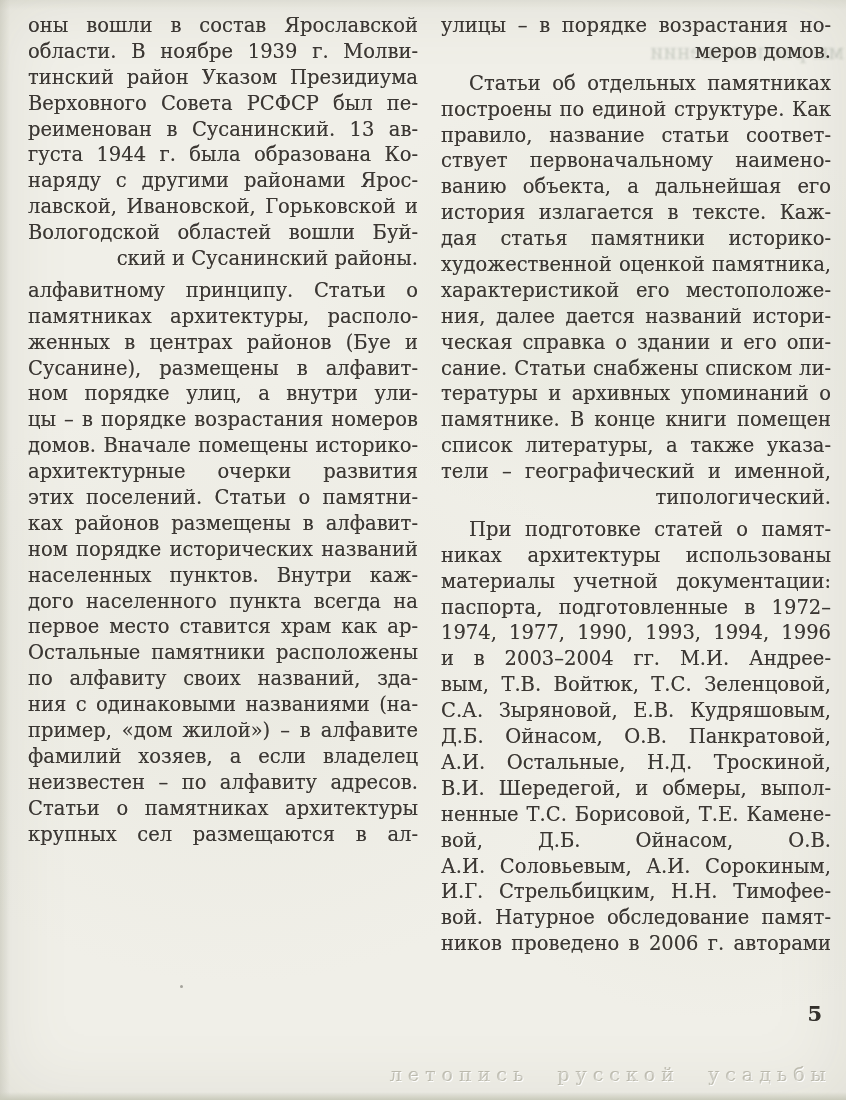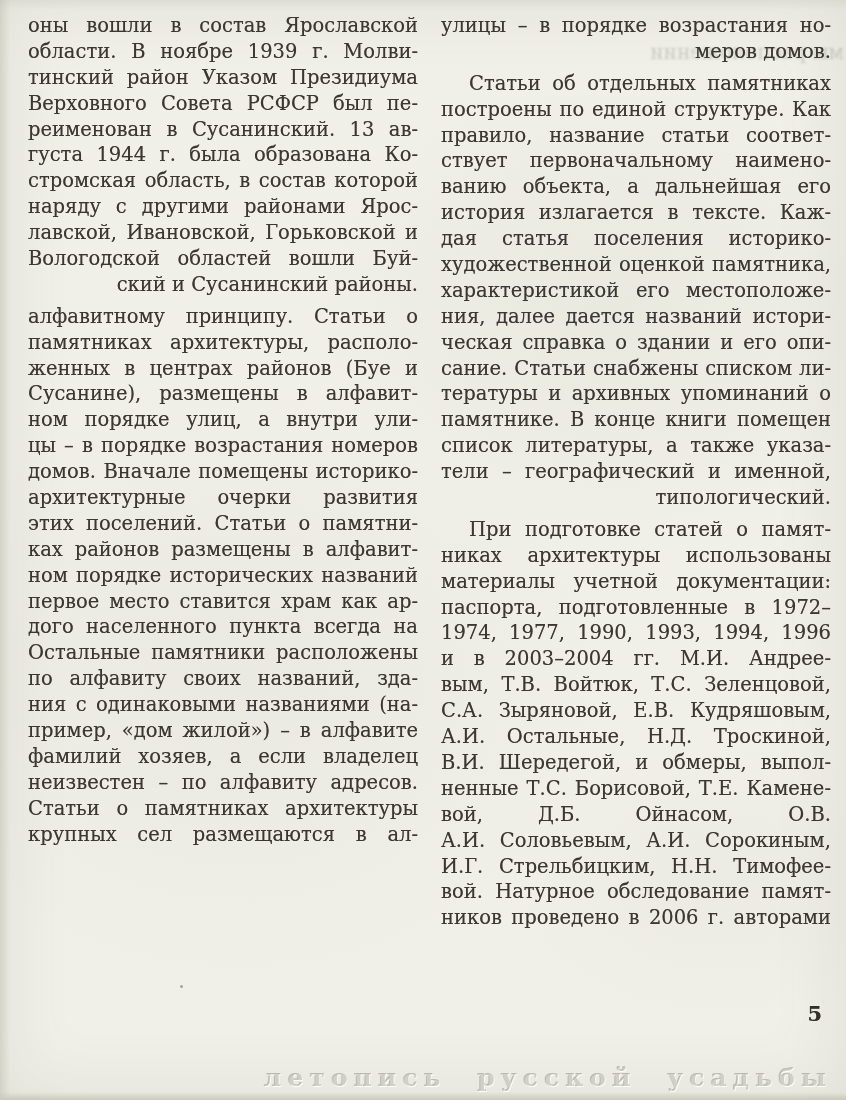--- a/index.html
+++ b/index.html
@@ -45,27 +45,26 @@
   }
   .line.end{text-align:right;text-align-last:auto;}
   .line.indent{text-indent:28px;}
   .page-number{
     position:absolute;top:1001px;right:24px;
     font-size:21px;font-weight:bold;color:#33302c;
     text-shadow:0 0 0.6px rgba(51,48,44,0.5);
   }
   .watermark{
     position:absolute;top:1063px;right:14px;
-    font-size:25px;
+    font-size:19px;
     letter-spacing:6px;
     word-spacing:16px;
     color:rgba(173,171,157,0.55);
     text-shadow:0.7px 0.7px 0 rgba(255,255,255,0.95), -0.5px -0.5px 0 rgba(145,143,130,0.35);
     white-space:nowrap;
-    font-weight:bold;
   }
   .show-through{
     position:absolute;top:40px;right:2px;width:300px;
     transform:scaleX(-1);
     font-size:20px;
     color:rgba(148,158,146,0.42);
     filter:blur(1.1px);
     white-space:nowrap;
     overflow:hidden;
   }
@@ -83,40 +82,40 @@
 
   <div class="columns">
     <div class="col">
         <div class="para">
           <div class="line">оны вошли в состав Ярославской</div>
           <div class="line">области. В ноябре 1939 г. Молви-</div>
           <div class="line">тинский район Указом Президиума</div>
           <div class="line">Верховного Совета РСФСР был пе-</div>
           <div class="line">реименован в Сусанинский. 13 ав-</div>
           <div class="line">густа 1944 г. была образована Ко-</div>
-          <div class="line">стромская область, в состав которой</div>
           <div class="line">наряду с другими районами Ярос-</div>
           <div class="line">лавской, Ивановской, Горьковской и</div>
           <div class="line">Вологодской областей вошли Буй-</div>
           <div class="line end">ский и Сусанинский районы.</div>
         </div>
         <div class="para">
           <div class="line">алфавитному принципу. Статьи о</div>
           <div class="line">памятниках архитектуры, располо-</div>
           <div class="line">женных в центрах районов (Буе и</div>
           <div class="line">Сусанине), размещены в алфавит-</div>
           <div class="line">ном порядке улиц, а внутри ули-</div>
           <div class="line">цы – в порядке возрастания номеров</div>
           <div class="line">домов. Вначале помещены историко-</div>
           <div class="line">архитектурные очерки развития</div>
           <div class="line">этих поселений. Статьи о памятни-</div>
           <div class="line">ках районов размещены в алфавит-</div>
           <div class="line">ном порядке исторических названий</div>
+          <div class="line">населенных пунктов. Внутри каж-</div>
+          <div class="line">дого населенного пункта всегда на</div>
           <div class="line">первое место ставится храм как ар-</div>
-          <div class="line">дого населенного пункта всегда на</div>
           <div class="line">Остальные памятники расположены</div>
           <div class="line">по алфавиту своих названий, зда-</div>
           <div class="line">ния с одинаковыми названиями (на-</div>
           <div class="line">пример, «дом жилой») – в алфавите</div>
           <div class="line">фамилий хозяев, а если владелец</div>
           <div class="line">неизвестен – по алфавиту адресов.</div>
           <div class="line">Статьи о памятниках архитектуры</div>
           <div class="line">крупных сел размещаются в ал-</div>
         </div>
       </div>
@@ -125,41 +124,42 @@
           <div class="line">улицы – в порядке возрастания но-</div>
           <div class="line end">меров домов.</div>
         </div>
         <div class="para">
           <div class="line indent">Статьи об отдельных памятниках</div>
           <div class="line">построены по единой структуре. Как</div>
           <div class="line">правило, название статьи соответ-</div>
           <div class="line">ствует первоначальному наимено-</div>
           <div class="line">ванию объекта, а дальнейшая его</div>
           <div class="line">история излагается в тексте. Каж-</div>
-          <div class="line">дая статья поселения историко-</div>
+          <div class="line">дая статья памятники историко-</div>
           <div class="line">художественной оценкой памятника,</div>
           <div class="line">характеристикой его местоположе-</div>
           <div class="line">ния, далее дается названий истори-</div>
           <div class="line">ческая справка о здании и его опи-</div>
           <div class="line">сание. Статьи снабжены списком ли-</div>
           <div class="line">тературы и архивных упоминаний о</div>
           <div class="line">памятнике. В конце книги помещен</div>
           <div class="line">список литературы, а также указа-</div>
           <div class="line">тели – географический и именной,</div>
           <div class="line end">типологический.</div>
         </div>
         <div class="para">
           <div class="line indent">При подготовке статей о памят-</div>
           <div class="line">никах архитектуры использованы</div>
           <div class="line">материалы учетной документации:</div>
           <div class="line">паспорта, подготовленные в 1972–</div>
           <div class="line">1974, 1977, 1990, 1993, 1994, 1996</div>
           <div class="line">и в 2003–2004 гг. М.И. Андрее-</div>
           <div class="line">вым, Т.В. Войтюк, Т.С. Зеленцовой,</div>
           <div class="line">С.А. Зыряновой, Е.В. Кудряшовым,</div>
+          <div class="line">Д.Б. Ойнасом, О.В. Панкратовой,</div>
           <div class="line">А.И. Остальные, Н.Д. Троскиной,</div>
           <div class="line">В.И. Шередегой, и обмеры, выпол-</div>
           <div class="line">ненные Т.С. Борисовой, Т.Е. Камене-</div>
           <div class="line">вой, Д.Б. Ойнасом, О.В. Панкратовой,</div>
           <div class="line">А.И. Соловьевым, А.И. Сорокиным,</div>
           <div class="line">И.Г. Стрельбицким, Н.Н. Тимофее-</div>
           <div class="line">вой. Натурное обследование памят-</div>
           <div class="line">ников проведено в 2006 г. авторами</div>
         </div>
       </div>

